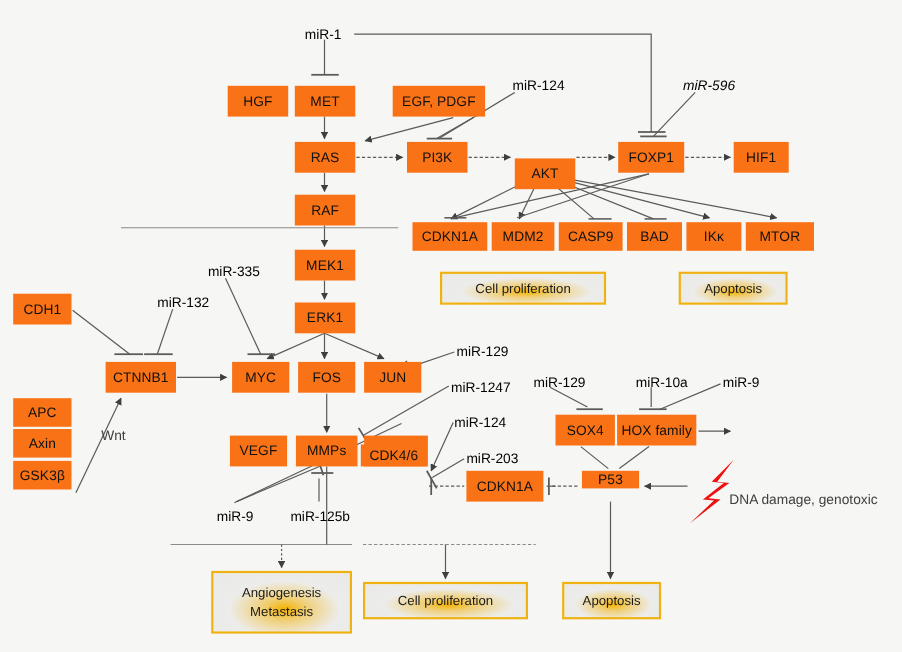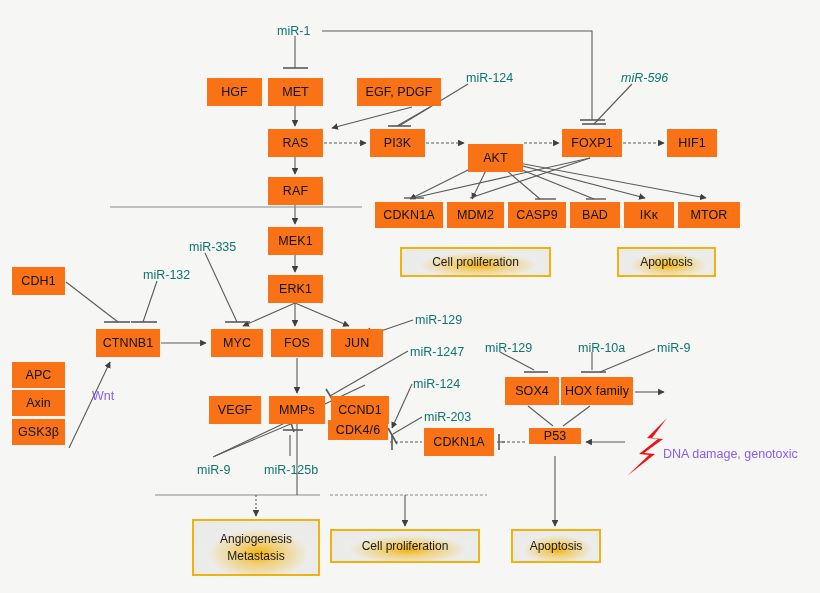--- a/index.html
+++ b/index.html
@@ -17,42 +17,42 @@
     color:#111;
     display:flex;align-items:center;justify-content:center;
     font-size:12.5px;
     letter-spacing:0.1px;
     box-sizing:border-box;
     z-index:3;
     white-space:nowrap;
   }
   .mir{
     position:absolute;
-    color:#0f766e;
+    color:#000000;
     font-size:12.5px;
     z-index:4;
     white-space:nowrap;
   }
   .outcome{
     position:absolute;
     border:2px solid #efb211;
     box-sizing:border-box;
     display:flex;align-items:center;justify-content:center;
     flex-direction:column;
     font-size:12px;
     color:#1a1a1a;
     z-index:3;
     background:
       radial-gradient(ellipse at 52% 62%, #f3b200 0%, #f0cf77 22%, #ececea 55%, #e9e9e7 100%);
     text-align:left;
     line-height:1.35;
   }
   .plainlabel{
     position:absolute;
-    font-size:12.5px;color:#8b5cf6;z-index:4;white-space:nowrap;
+    font-size:12.5px;color:#404040;z-index:4;white-space:nowrap;
   }
   .bolt{position:absolute;z-index:4;}
 </style>
 </head>
 <body>
 
 <div id="stage">
 
   <svg class="edges" viewBox="0 0 820 593" xmlns="http://www.w3.org/2000/svg">
     <defs>
@@ -259,21 +259,21 @@
     </div>
   <div class="node" style="left:209px;top:396px;width:52px;height:28px;">
       <span>VEGF</span>
     </div>
   <div class="node" style="left:269px;top:396px;width:56px;height:28px;">
       <span>MMPs</span>
     </div>
   <div class="node" style="left:331px;top:396px;width:58px;height:28px;">
       <span>CCND1</span>
     </div>
-  <div class="node" style="left:328px;top:420px;width:60px;height:20px;">
+  <div class="node" style="left:328px;top:404px;width:60px;height:20px;">
       <span>CDK4/6</span>
     </div>
   <div class="node" style="left:424px;top:428px;width:70px;height:28px;">
       <span>CDKN1A</span>
     </div>
   <div class="node" style="left:505px;top:377px;width:54px;height:28px;">
       <span>SOX4</span>
     </div>
   <div class="node" style="left:561px;top:377px;width:72px;height:28px;">
       <span>HOX family</span>

